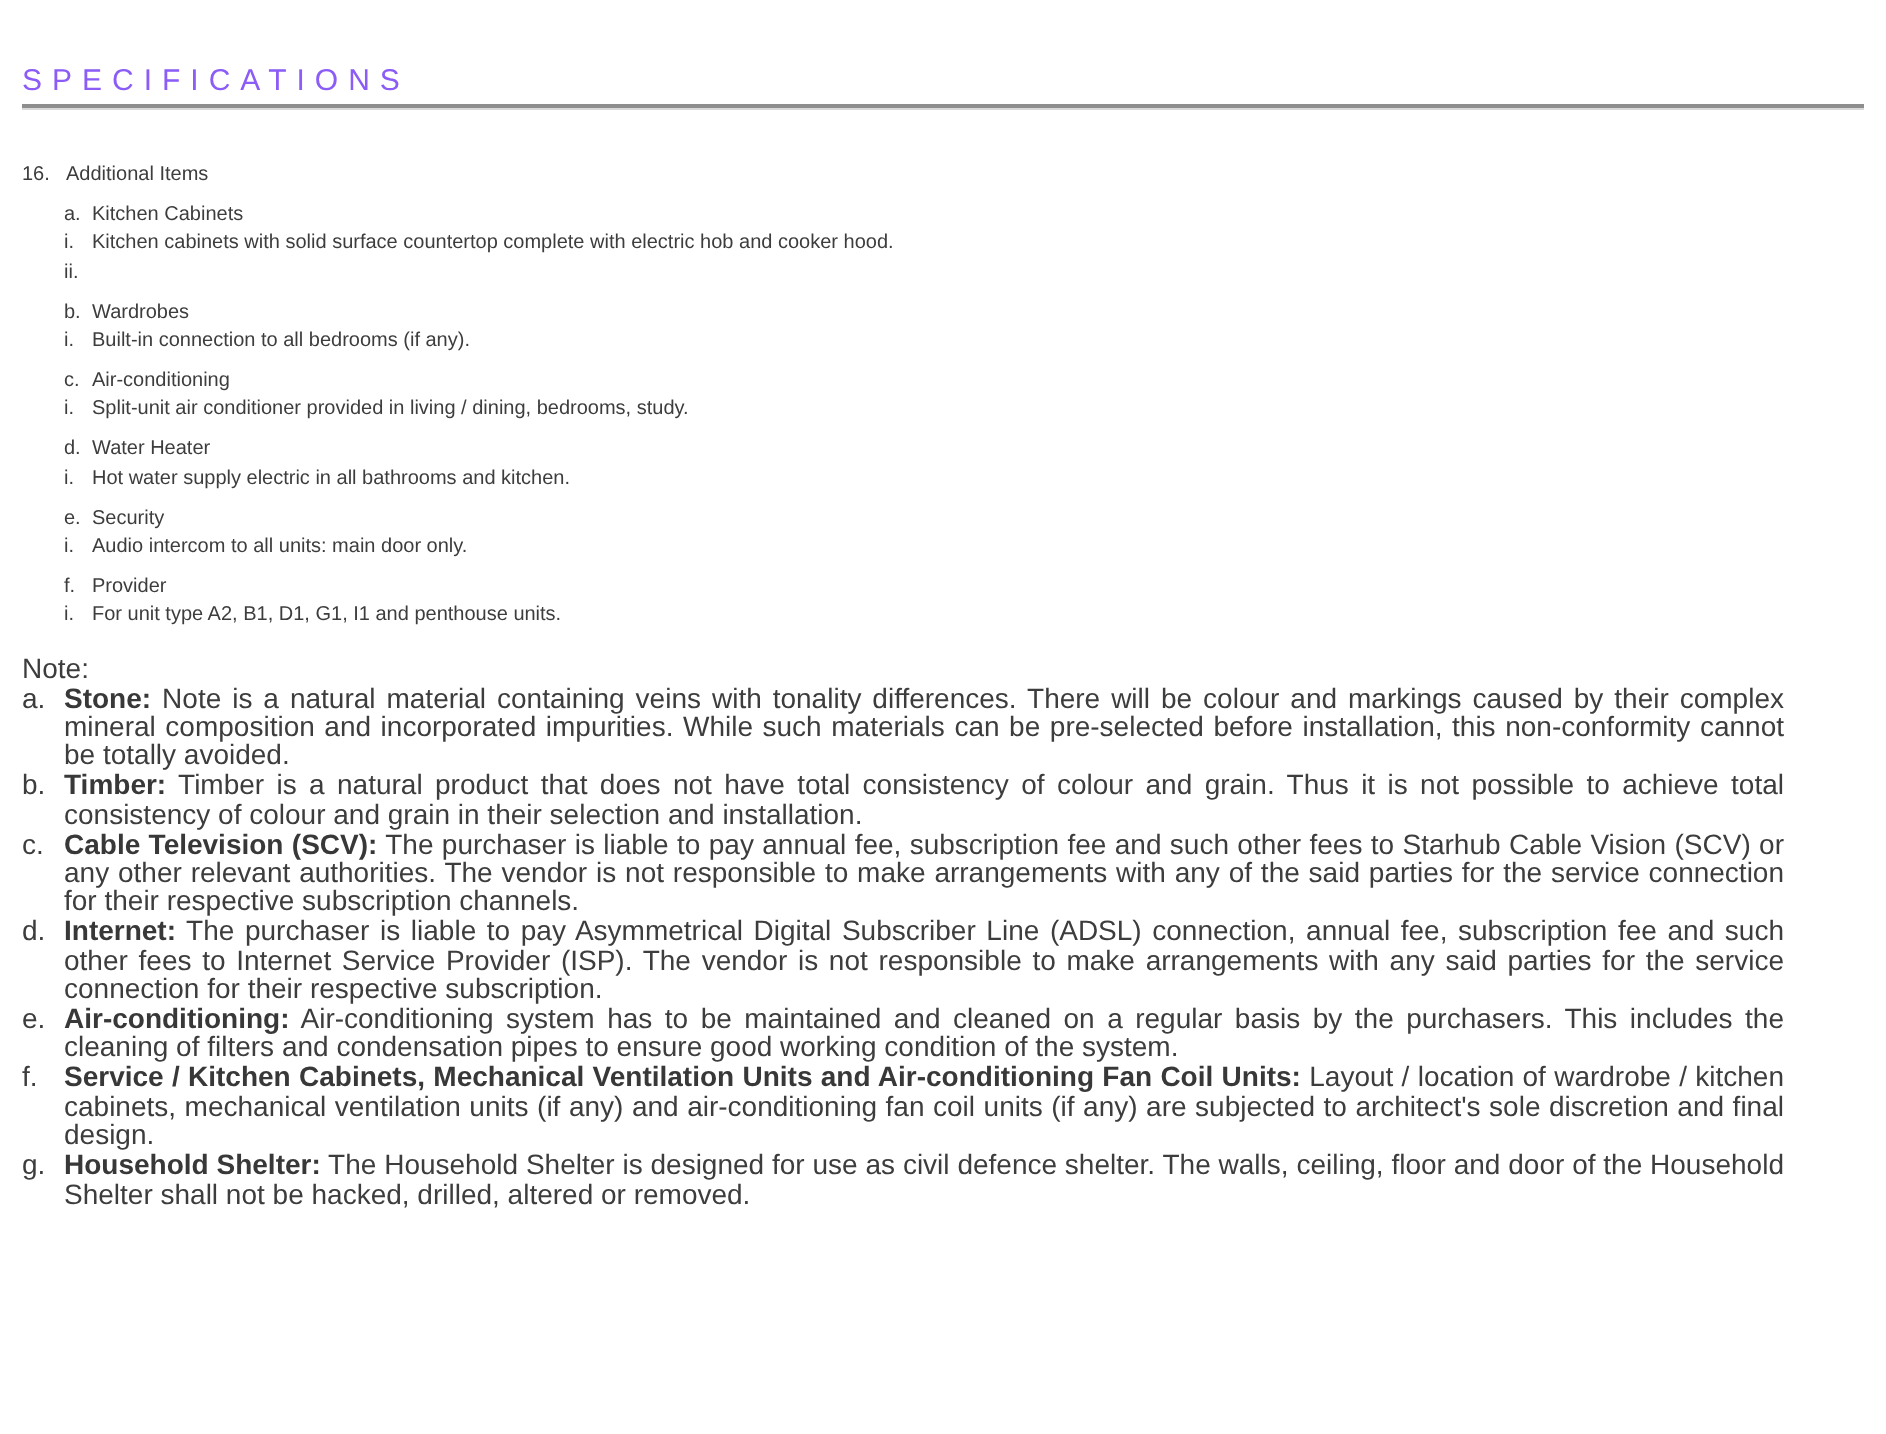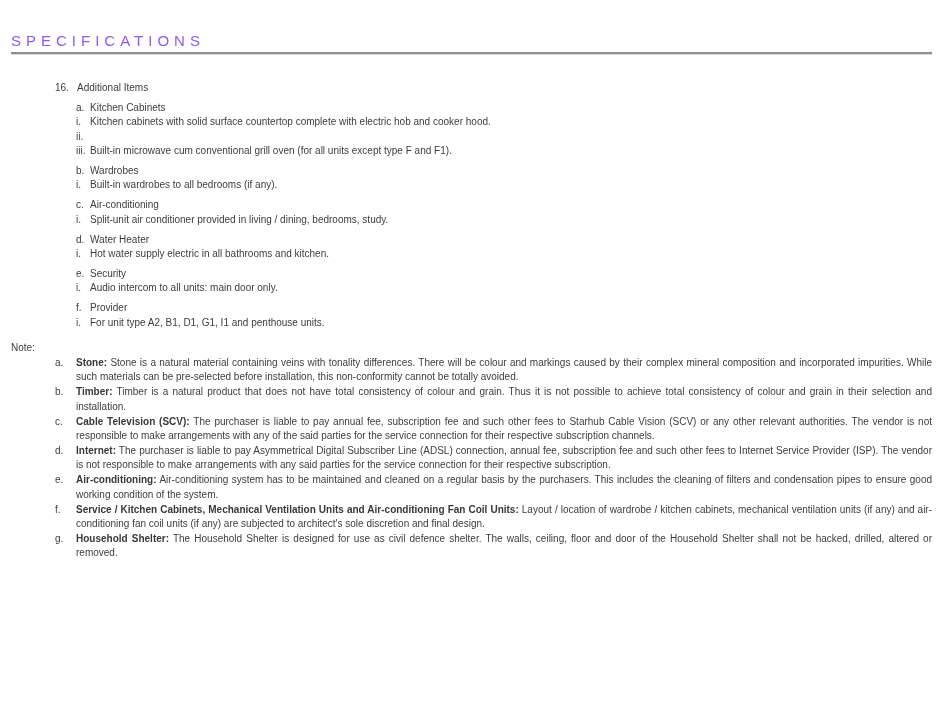--- a/index.html
+++ b/index.html
@@ -24,29 +24,29 @@
   .rule {
     margin-top: 4px;
     height: 2px;
     background: #8e8e8e;
     box-shadow: 0 1px 0 rgba(0,0,0,0.15);
   }
 
   
   .section { margin-top: 27px; font-size: 10px; line-height: 14.4px; }
   .row { display: flex; }
-  .m { flex: 0 0 auto; margin-left: 44px; }
+  .m { flex: 0 0 auto; }
   .sec-head .m { width: 22px; }
   .group-rows { padding-left: 21px; }
   .group-rows .m { width: 14px; }
   .group { margin-top: 5.5px; }
   .group:first-of-type { margin-top: 0; }
 
   
-  .note { margin-top: 11px; font-size: 10px; line-height: 14.4px; }
+  .note { margin-top: 11px; font-size: 14px; line-height: 14.4px; }
   .note-label { margin-bottom: 0.5px; }
   .note-item { display: flex; margin-top: 0.5px; }
   .note-item .m { width: 21px; }
   .note-body { width: 860px; text-align: justify; }
   .lead { font-weight: bold; color: #383838; }
 </style>
 </head>
 <body>
 
 <div class="page">
@@ -66,34 +66,30 @@
         <span class="m">a.</span>
         <span>Kitchen Cabinets</span>
       </div>
       <div class="row">
         <span class="m">i.</span>
         <span>Kitchen cabinets with solid surface countertop complete with electric hob and cooker hood.</span>
       </div>
       <div class="row">
         <span class="m">ii.</span>
       </div>
-      <div class="row">
-        <span class="m">iii.</span>
-        <span>Built-in microwave cum conventional grill oven (for all units except type F and F1).</span>
-      </div>
     </div>
 
     <div class="group group-rows">
       <div class="row">
         <span class="m">b.</span>
         <span>Wardrobes</span>
       </div>
       <div class="row">
         <span class="m">i.</span>
-        <span>Built-in wardrobes to all bedrooms (if any).</span>
+        <span>Built-in connection to all bedrooms (if any).</span>
       </div>
     </div>
 
     <div class="group group-rows">
       <div class="row">
         <span class="m">c.</span>
         <span>Air-conditioning</span>
       </div>
       <div class="row">
         <span class="m">i.</span>
@@ -134,21 +130,21 @@
       </div>
     </div>
 
   </div>
 
   <div class="note">
     <div class="note-label">Note:</div>
 
     <div class="note-item">
       <span class="m">a.</span>
-      <div class="note-body"><span class="lead">Stone:</span> <span>Stone is a natural material containing veins with tonality differences. There will be colour and markings caused by their complex mineral composition and incorporated impurities. While such materials can be pre-selected before installation, this non-conformity cannot be totally avoided.</span></div>
+      <div class="note-body"><span class="lead">Stone:</span> <span>Note is a natural material containing veins with tonality differences. There will be colour and markings caused by their complex mineral composition and incorporated impurities. While such materials can be pre-selected before installation, this non-conformity cannot be totally avoided.</span></div>
     </div>
 
     <div class="note-item">
       <span class="m">b.</span>
       <div class="note-body"><span class="lead">Timber:</span> <span>Timber is a natural product that does not have total consistency of colour and grain. Thus it is not possible to achieve total consistency of colour and grain in their selection and installation.</span></div>
     </div>
 
     <div class="note-item">
       <span class="m">c.</span>
       <div class="note-body"><span class="lead">Cable Television (SCV):</span> <span>The purchaser is liable to pay annual fee, subscription fee and such other fees to Starhub Cable Vision (SCV) or any other relevant authorities. The vendor is not responsible to make arrangements with any of the said parties for the service connection for their respective subscription channels.</span></div>

